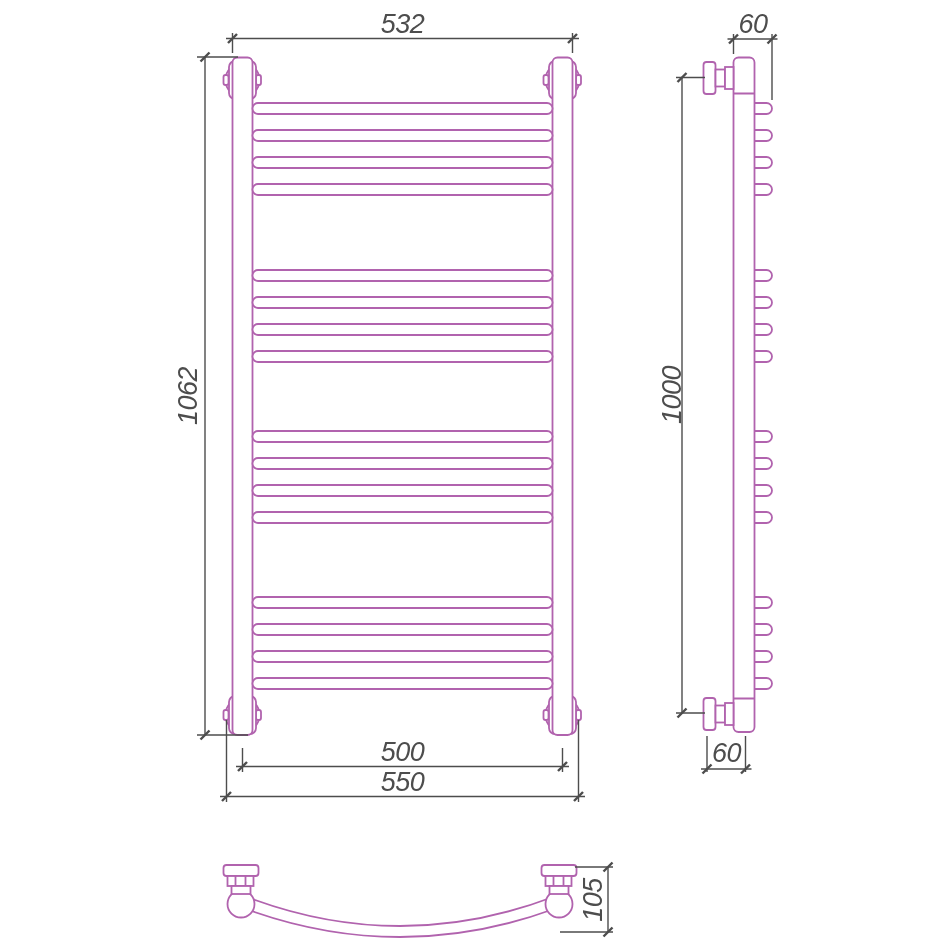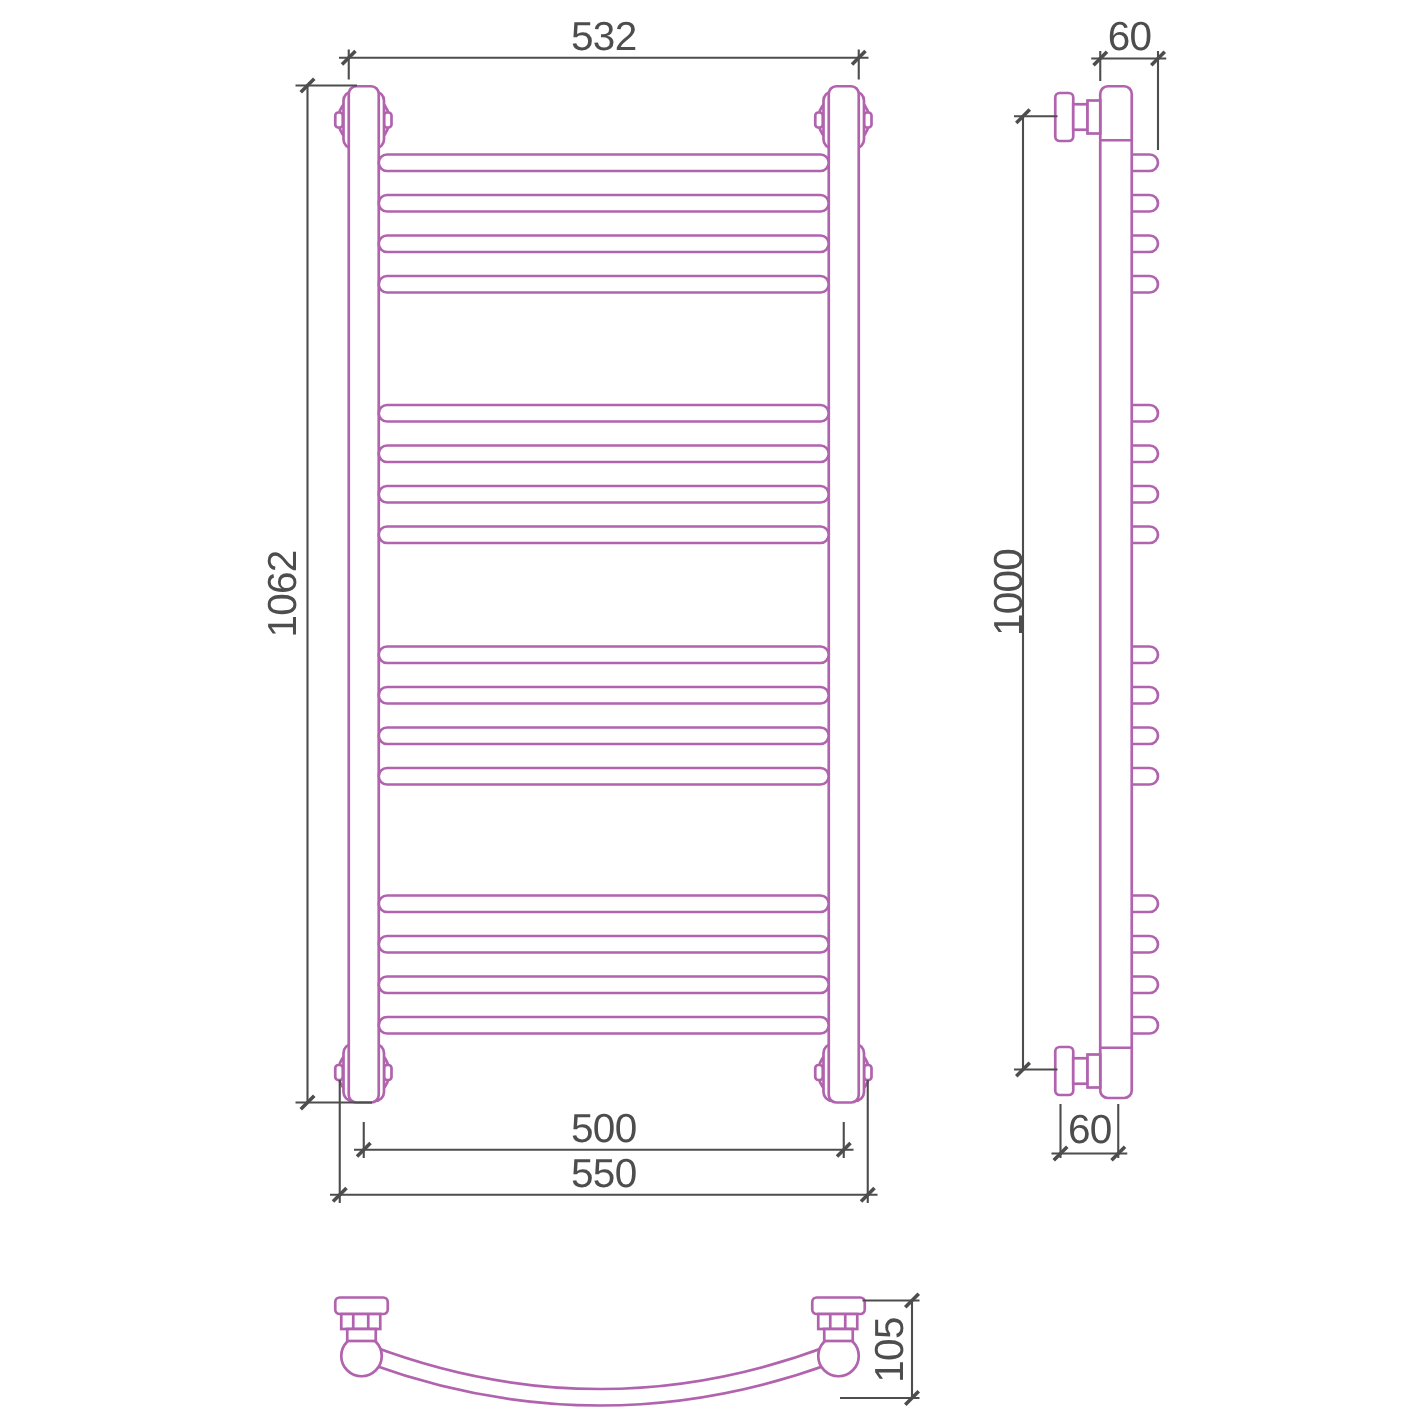--- a/index.html
+++ b/index.html
@@ -1,16 +1,16 @@
 <!DOCTYPE html>
 <html><head>
 <meta charset="utf-8">
 <style>
   html,body{margin:0;padding:0;background:#ffffff;}
-  .stage{width:930px;height:950px;background:#ffffff;position:relative;overflow:hidden;}
+  .stage{width:930px;height:950px;background:#ffffff;position:relative;overflow:hidden;font-style:italic;}
   
   .p  { stroke:#b163ae; stroke-width:1.8; fill:#ffffff; }
   .pl { stroke:#b163ae; stroke-width:1.8; fill:none; }
   
   .d  { stroke:#4d4d4d; stroke-width:1.4; fill:none; }
   .tick { stroke:#4d4d4d; stroke-width:2.4; }
   
   .t { fill:#4d4d4d; font-family:"Liberation Sans", sans-serif; font-size:27px;
        letter-spacing:-0.5px; text-anchor:middle; }
 </style>

